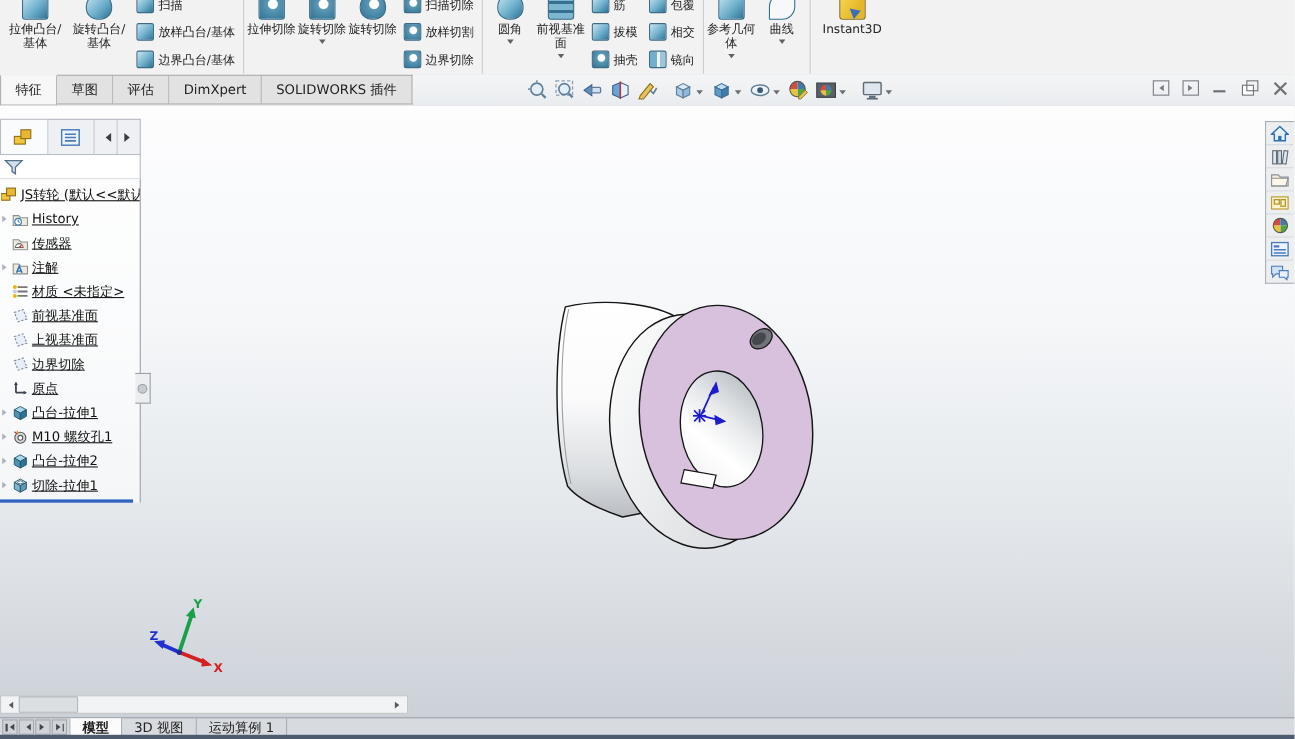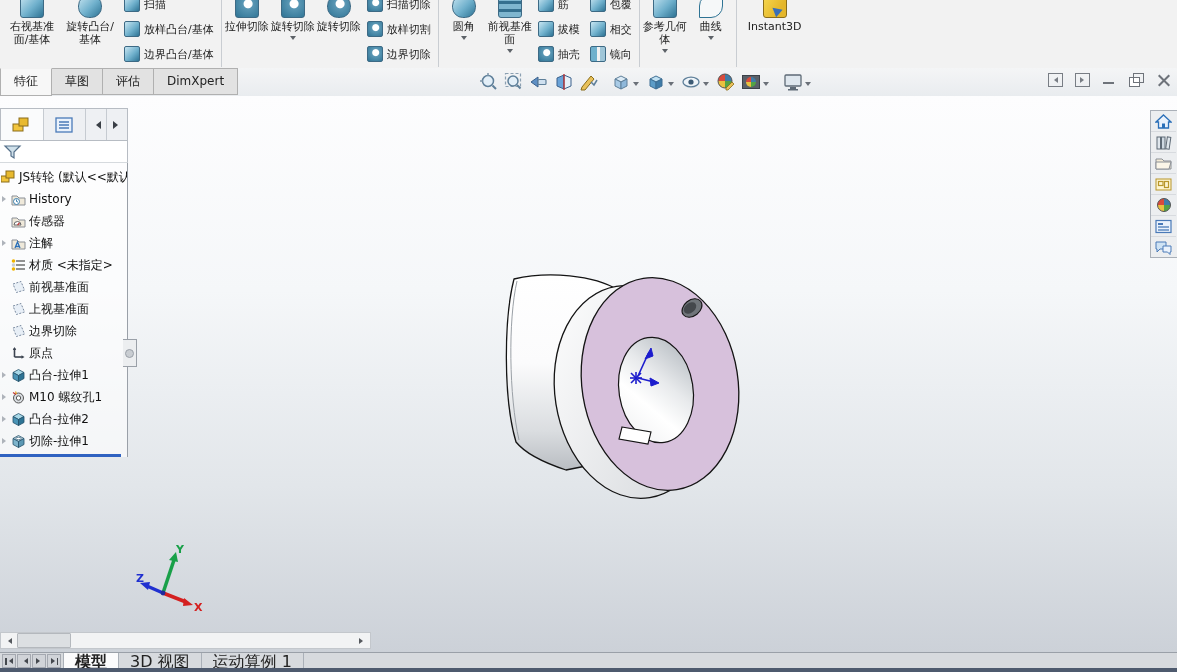--- a/index.html
+++ b/index.html
@@ -55,21 +55,21 @@
   .restbtn::after{content:'';position:absolute;left:4px;top:0;width:9px;height:8px;border:1.5px solid #6e737a;}
   .closebtn::before,.closebtn::after{content:'';position:absolute;left:7px;top:0;width:2px;height:15px;background:#6e737a;}
   .closebtn::before{transform:rotate(45deg);}
   .closebtn::after{transform:rotate(-45deg);}
 
   
   .viewport{position:absolute;top:96px;left:0;width:1177px;height:556px;background:linear-gradient(180deg,#fdfdfe 0%,#f5f7f9 35%,#e2e6ea 70%,#ccd1d8 100%);overflow:hidden;}
   .modelsvg{position:absolute;left:0;top:0;}
 
   
-  .fpanel{position:absolute;left:0;top:12px;width:128px;}
+  .fpanel{position:absolute;left:0;top:12px;width:128px;text-decoration:underline;}
   .fhead{height:33px;background:#eef0f3;border:1px solid #b7bcc3;display:flex;align-items:stretch;box-sizing:border-box;}
   .fhtab{width:42px;display:flex;align-items:center;justify-content:center;cursor:default;}
   .fhtab.active{background:#fafbfc;border-right:1px solid #c6cbd1;}
   .fharr{width:20px;display:flex;align-items:center;justify-content:center;border-left:1px solid #c6cbd1;cursor:default;}
   .tri-l{width:0;height:0;border:4px solid transparent;border-right:5px solid #3a3f46;}
   .tri-r{width:0;height:0;border:4px solid transparent;border-left:5px solid #3a3f46;}
   .ffilter{height:22px;background:rgba(255,255,255,.92);border-bottom:1px solid #d6dade;border-right:1px solid #b7bcc3;display:flex;align-items:center;padding-left:3px;box-sizing:border-box;}
   .ftree{background:rgba(255,255,255,.6);border-right:1px solid #9aa0a8;padding-top:3px;}
   .trow{display:flex;align-items:center;height:22px;white-space:nowrap;overflow:hidden;cursor:default;}
   .tarrow{width:10px;flex:none;display:flex;justify-content:center;}
@@ -97,35 +97,35 @@
   
   .bottombar{position:absolute;top:652px;left:0;width:1177px;height:16px;background:#d7dade;border-top:1px solid #9aa0a8;display:flex;align-items:stretch;}
   .bnav{display:flex;align-items:center;gap:1px;padding:0 2px;}
   .bnavbtn{width:12px;height:12px;background:#d0d3d8;border:1px solid #a4a8b0;display:flex;align-items:center;justify-content:center;position:relative;cursor:default;}
   .bnavbtn i{width:0;height:0;border:3px solid transparent;}
   .bnavbtn.first::after,.bnavbtn.last::after{content:'';position:absolute;width:1.5px;height:7px;background:#44484e;}
   .bnavbtn.first::after{left:2px;}
   .bnavbtn.last::after{right:2px;}
   .bnavbtn .l{border-right:4px solid #44484e;}
   .bnavbtn .r{border-left:4px solid #44484e;}
-  .btab{padding:0 11px;font-size:16px;line-height:15px;color:#222;border-right:1px solid #aab0b8;display:flex;align-items:center;cursor:default;}
+  .btab{padding:0 11px;font-size:12px;line-height:15px;color:#222;border-right:1px solid #aab0b8;display:flex;align-items:center;cursor:default;}
   .btab.active{background:#fbfbfc;border-left:1px solid #aab0b8;font-weight:bold;}
   .sliver{position:absolute;top:668px;left:0;width:1177px;height:4px;background:#4e5a6e;}
 </style>
 </head>
 <body>
 
 <div class="app">
 
   <div class="ribbon">
     <div class="ribbon-inner">
 
       <div class="rbig">
         <span class="ic"></span>
-        <span class="rlabel">右视基准面/基体</span>
+        <span class="rlabel">拉伸凸台/基体</span>
       </div>
       <div class="rbig">
         <span class="ic round"></span>
         <span class="rlabel">旋转凸台/基体</span>
       </div>
       <div class="rcol">
         <div class="rsmall">
           <span class="ic-sm"></span>
           <span>扫描</span>
         </div>
@@ -227,20 +227,21 @@
       </div>
     </div>
   </div>
 
   <div class="cmdrow">
     <div class="ctabs">
       <div class="ctab active"><span>特征</span></div>
       <div class="ctab"><span>草图</span></div>
       <div class="ctab"><span>评估</span></div>
       <div class="ctab"><span>DimXpert</span></div>
+      <div class="ctab"><span>SOLIDWORKS 插件</span></div>
     </div>
 
     <div class="hud">
       <div class="hudbtn">
         <svg width="20" height="20">
             <circle cx="9" cy="9" r="5.5" fill="#e3eff8" stroke="#5e7f99" stroke-width="1.5"></circle>
             <line x1="13.5" y1="13.5" x2="17" y2="17" stroke="#5e7f99" stroke-width="2"></line>
             <line x1="9" y1="1" x2="9" y2="4" stroke="#7d94a8" stroke-width="1.5"></line>
             <line x1="1" y1="9" x2="4" y2="9" stroke="#7d94a8" stroke-width="1.5"></line>
           </svg>

